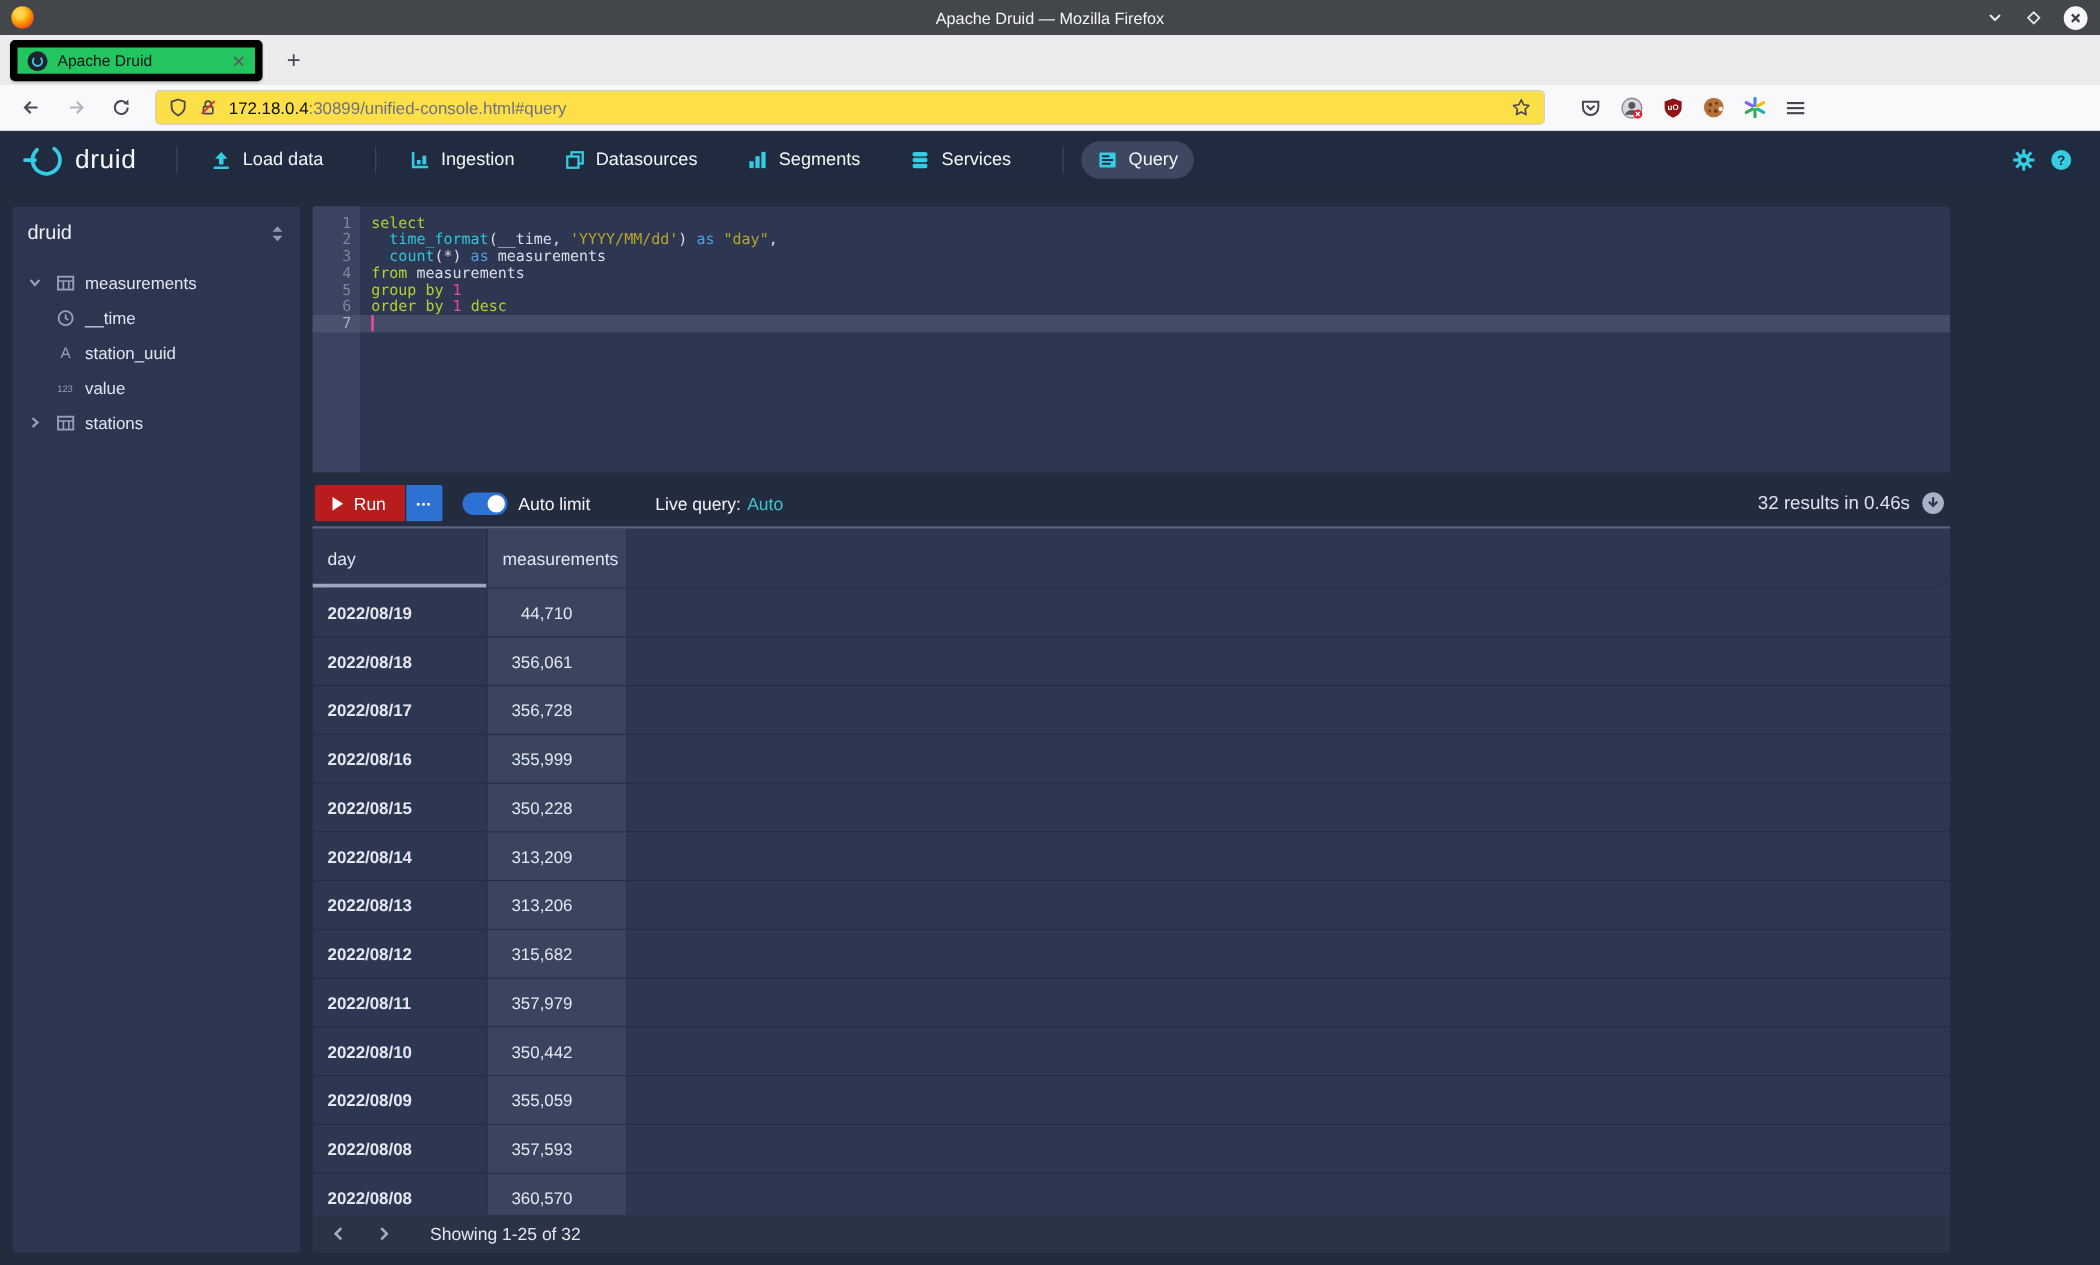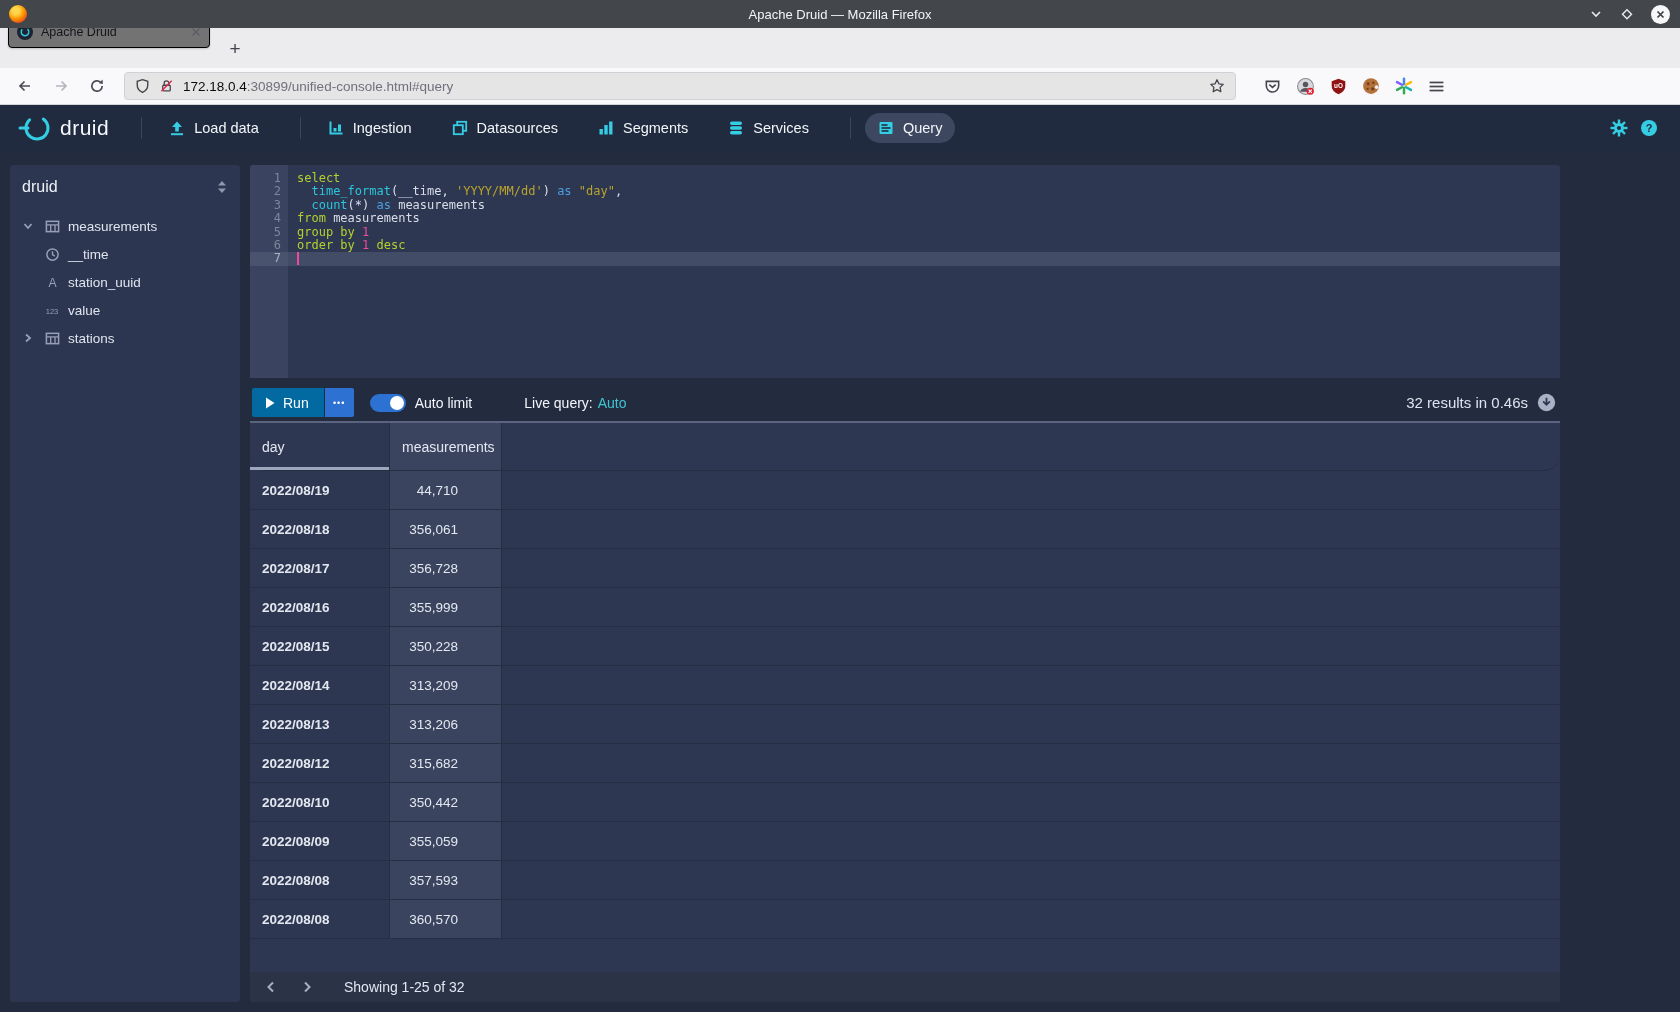--- a/index.html
+++ b/index.html
@@ -8,30 +8,30 @@
 
   
   .titlebar { position:relative; height:28px; background:#43474c; display:flex; align-items:center; }
   .ff-logo { position:absolute; left:9px; top:5px; width:18px; height:18px; border-radius:50%;
              background:radial-gradient(circle at 38% 32%, #ffd54a 0 22%, #ff9800 48%, #e64a19 78%, #a52714 100%); }
   .win-title { position:absolute; left:0; right:0; text-align:center; color:#f4f4f6; font-size:13px; }
   .win-controls { position:absolute; right:10px; top:0; height:28px; display:flex; align-items:center; gap:17px; }
   .win-close { width:19px; height:19px; border-radius:50%; background:#f7f7f9; display:flex; align-items:center; justify-content:center; }
 
   .tabbar { height:40px; background:#ecebee; display:flex; align-items:flex-end; padding:0 0 0 8px; }
-  .tab { width:202px; height:33px; margin-bottom:20px; background:#737373; border:1px solid #000000;
+  .tab { width:202px; height:33px; margin-bottom:3px; background:#22c55e; border:6px solid #000000;
          border-radius:4px; box-shadow:0 1px 2px rgba(0,0,0,.18); display:flex; align-items:center; padding:0 8px; gap:8px; }
   .tab-label { flex:1; font-size:12.5px; color:#15141a; white-space:nowrap; overflow:hidden; }
   .favicon { width:16px; height:16px; border-radius:50%; background:#1c2331; display:flex; align-items:center; justify-content:center; flex:none; }
   .newtab { width:30px; height:30px; margin:0 0 4px 10px; border:none; background:transparent; font-size:19px;
             color:#45454d; border-radius:4px; }
 
   .toolbar { height:37px; background:#f9f9fb; border-bottom:1px solid #d4d4da; display:flex; align-items:center; padding:0 12px 0 10px; gap:6px; }
   .nav-btn { width:30px; height:28px; display:flex; align-items:center; justify-content:center; border-radius:4px; }
-  .urlbar { flex:1; max-width:1112px; height:28px; margin-left:6px; background:#e5e5e5; border:1px solid #d0d0d7;
+  .urlbar { flex:1; max-width:1112px; height:28px; margin-left:6px; background:#fde047; border:1px solid #d0d0d7;
             border-radius:4px; display:flex; align-items:center; padding:0 10px; gap:9px; }
   .url-text { flex:1; font-size:13.5px; color:#70707e; white-space:nowrap; overflow:hidden; }
   .url-host { color:#0c0c0d; }
   .tb-right { display:flex; align-items:center; gap:15px; margin-left:22px; }
 
   
   .console { height:907px; background:#232b3f; }
   .d-navbar { height:46px; background:#202b40; display:flex; align-items:center; padding:0 16px 0 18px; }
   .brand { display:flex; align-items:center; gap:8px; margin-right:18px; }
   .brand-name { color:#f7fafc; font-size:21px; letter-spacing:.5px; }
@@ -61,21 +61,21 @@
   .ed-line { position:relative; height:13.4px; line-height:13.4px; white-space:pre; padding-left:9px; color:#d9dee8; }
   .gut-num { height:13.4px; line-height:13.4px; text-align:right; padding-right:7px; color:#7e8699; }
   .ed-pad { height:7px; }
   .ed-line.active { background:#434c66; }
   .gut-num.active { background:#4a536e; color:#aab1c4; }
   .cursor { position:absolute; left:9px; top:0; width:2px; height:13px; background:#f0489c; }
   .tk-kw{color:#b3d02e} .tk-fn{color:#2cc5da} .tk-str{color:#b9a42c} .tk-op{color:#4b9fe0} .tk-num{color:#f0489c} .tk-pl{color:#d9dee8}
 
   
   .runbar { height:43px; display:flex; align-items:center; padding:6px 4px 0 2px; }
-  .btn-run { height:29px; background:#0369a1; color:#fff; border:none; border-radius:2px 0 0 2px;
+  .btn-run { height:29px; background:#b91c1c; color:#fff; border:none; border-radius:2px 0 0 2px;
              display:flex; align-items:center; gap:8px; padding:0 15px 0 13px; font-size:14px; }
   .btn-more { height:29px; width:29px; background:#2d72d2; color:#fff; border:none; border-radius:0 2px 2px 0;
               margin-left:1px; font-size:9px; letter-spacing:1px; }
   .switch { width:36px; height:18px; border-radius:9px; background:#2d72d2; position:relative; margin-left:16px; }
   .switch .knob { position:absolute; right:2px; top:2px; width:14px; height:14px; border-radius:50%; background:#fff; }
   .lbl { color:#f3f6fa; font-size:14px; }
   .auto-limit { margin-left:9px; }
   .live-q { margin-left:52px; }
   .live-q-val { color:#40c4d4; margin-left:5px; }
   .run-right { margin-left:auto; display:flex; align-items:center; gap:9px; }
@@ -519,20 +519,27 @@
               <div class="tfiller"></div>
             </div>
             <div class="trow">
               <div class="td c-day">2022/08/12</div>
               <div class="td c-meas">
                 <span class="numv">315,682</span>
               </div>
               <div class="tfiller"></div>
             </div>
             <div class="trow">
+              <div class="td c-day">2022/08/11</div>
+              <div class="td c-meas">
+                <span class="numv">357,979</span>
+              </div>
+              <div class="tfiller"></div>
+            </div>
+            <div class="trow">
               <div class="td c-day">2022/08/10</div>
               <div class="td c-meas">
                 <span class="numv">350,442</span>
               </div>
               <div class="tfiller"></div>
             </div>
             <div class="trow">
               <div class="td c-day">2022/08/09</div>
               <div class="td c-meas">
                 <span class="numv">355,059</span>

